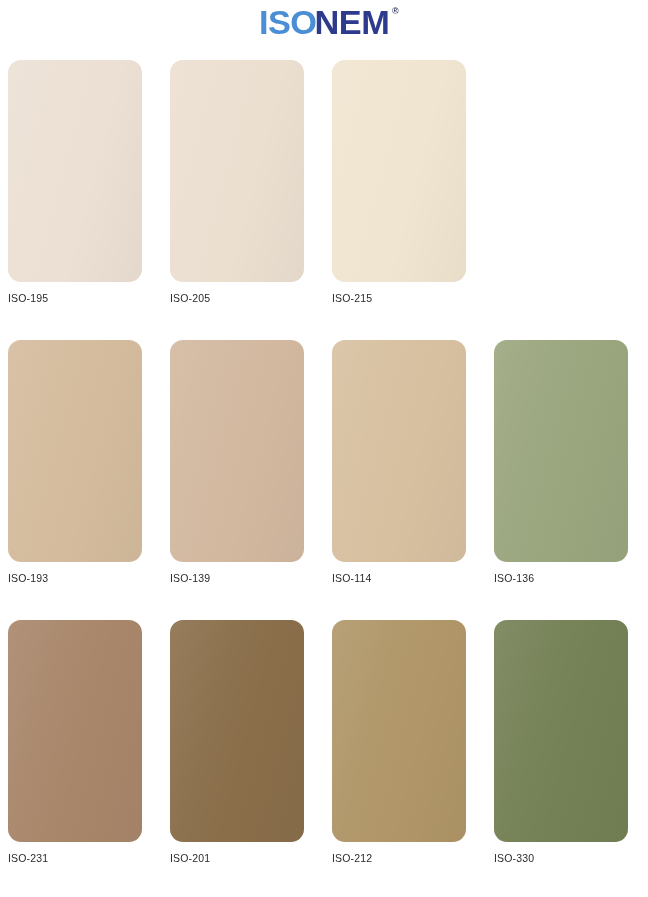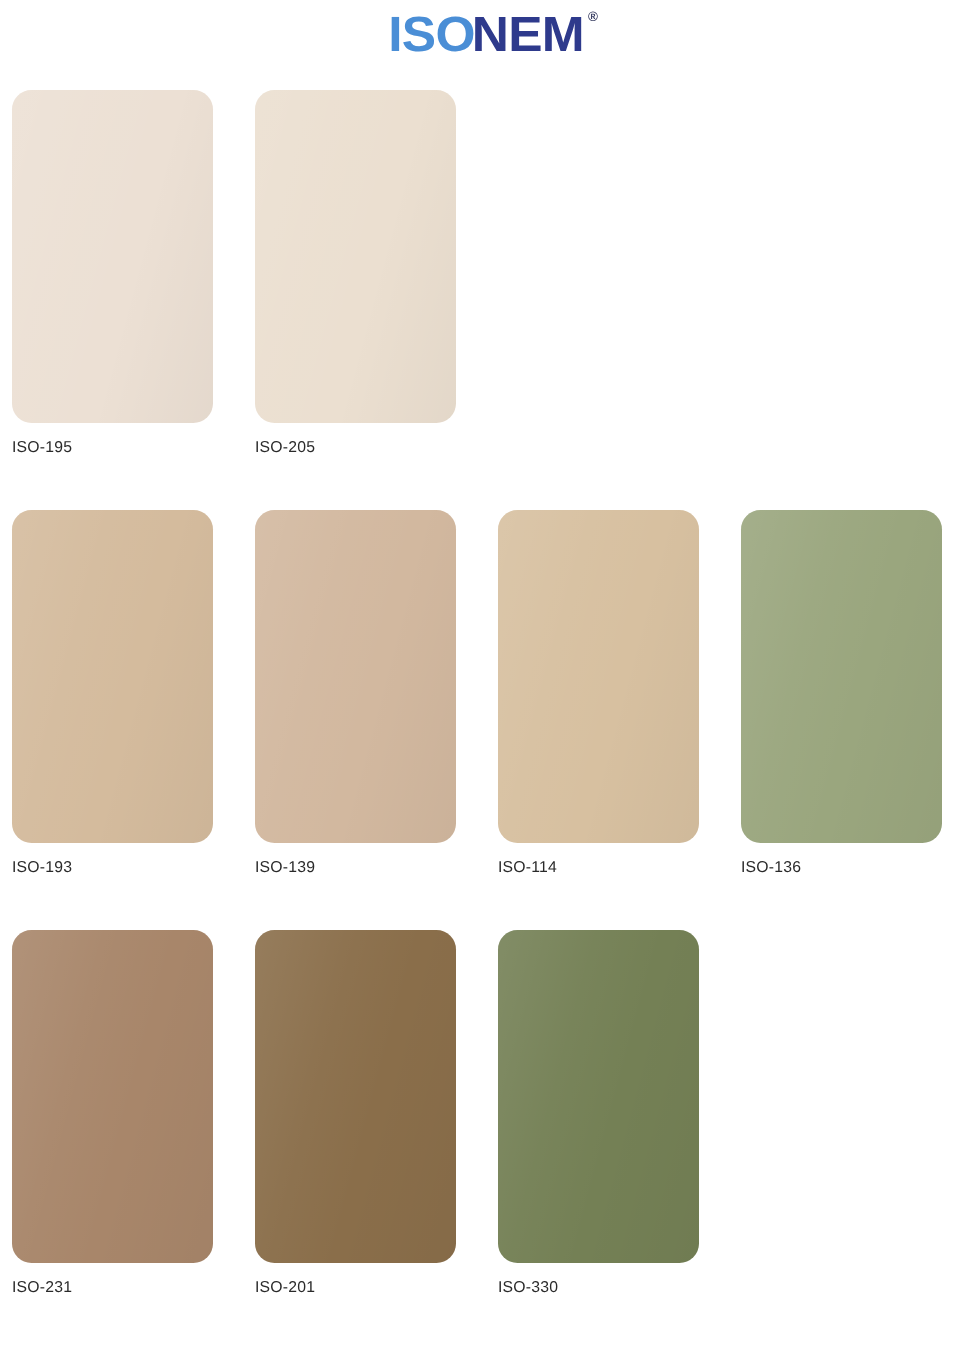--- a/index.html
+++ b/index.html
@@ -127,20 +127,24 @@
 
   <div class="swatch-row">
     <div class="swatch-cell">
       <div class="swatch-chip" style="background-color: rgb(236, 224, 212);"></div>
       <div class="swatch-label">ISO-195</div>
     </div>
     <div class="swatch-cell">
       <div class="swatch-chip" style="background-color: rgb(235, 223, 208);"></div>
       <div class="swatch-label">ISO-205</div>
     </div>
+    <div class="swatch-cell">
+      <div class="swatch-chip" style="background-color: rgb(240, 229, 208);"></div>
+      <div class="swatch-label">ISO-215</div>
+    </div>
   </div>
 
   <div class="swatch-row">
     <div class="swatch-cell">
       <div class="swatch-chip" style="background-color: rgb(212, 187, 157);"></div>
       <div class="swatch-label">ISO-193</div>
     </div>
     <div class="swatch-cell">
       <div class="swatch-chip" style="background-color: rgb(210, 184, 159);"></div>
       <div class="swatch-label">ISO-139</div>
@@ -158,18 +162,22 @@
   <div class="swatch-row">
     <div class="swatch-cell">
       <div class="swatch-chip" style="background-color: rgb(168, 134, 106);"></div>
       <div class="swatch-label">ISO-231</div>
     </div>
     <div class="swatch-cell">
       <div class="swatch-chip" style="background-color: rgb(138, 110, 74);"></div>
       <div class="swatch-label">ISO-201</div>
     </div>
     <div class="swatch-cell">
+      <div class="swatch-chip" style="background-color: rgb(176, 150, 104);"></div>
+      <div class="swatch-label">ISO-212</div>
+    </div>
+    <div class="swatch-cell">
       <div class="swatch-chip" style="background-color: rgb(116, 128, 85);"></div>
       <div class="swatch-label">ISO-330</div>
     </div>
   </div>
 
 </div>
 
 </body></html>

